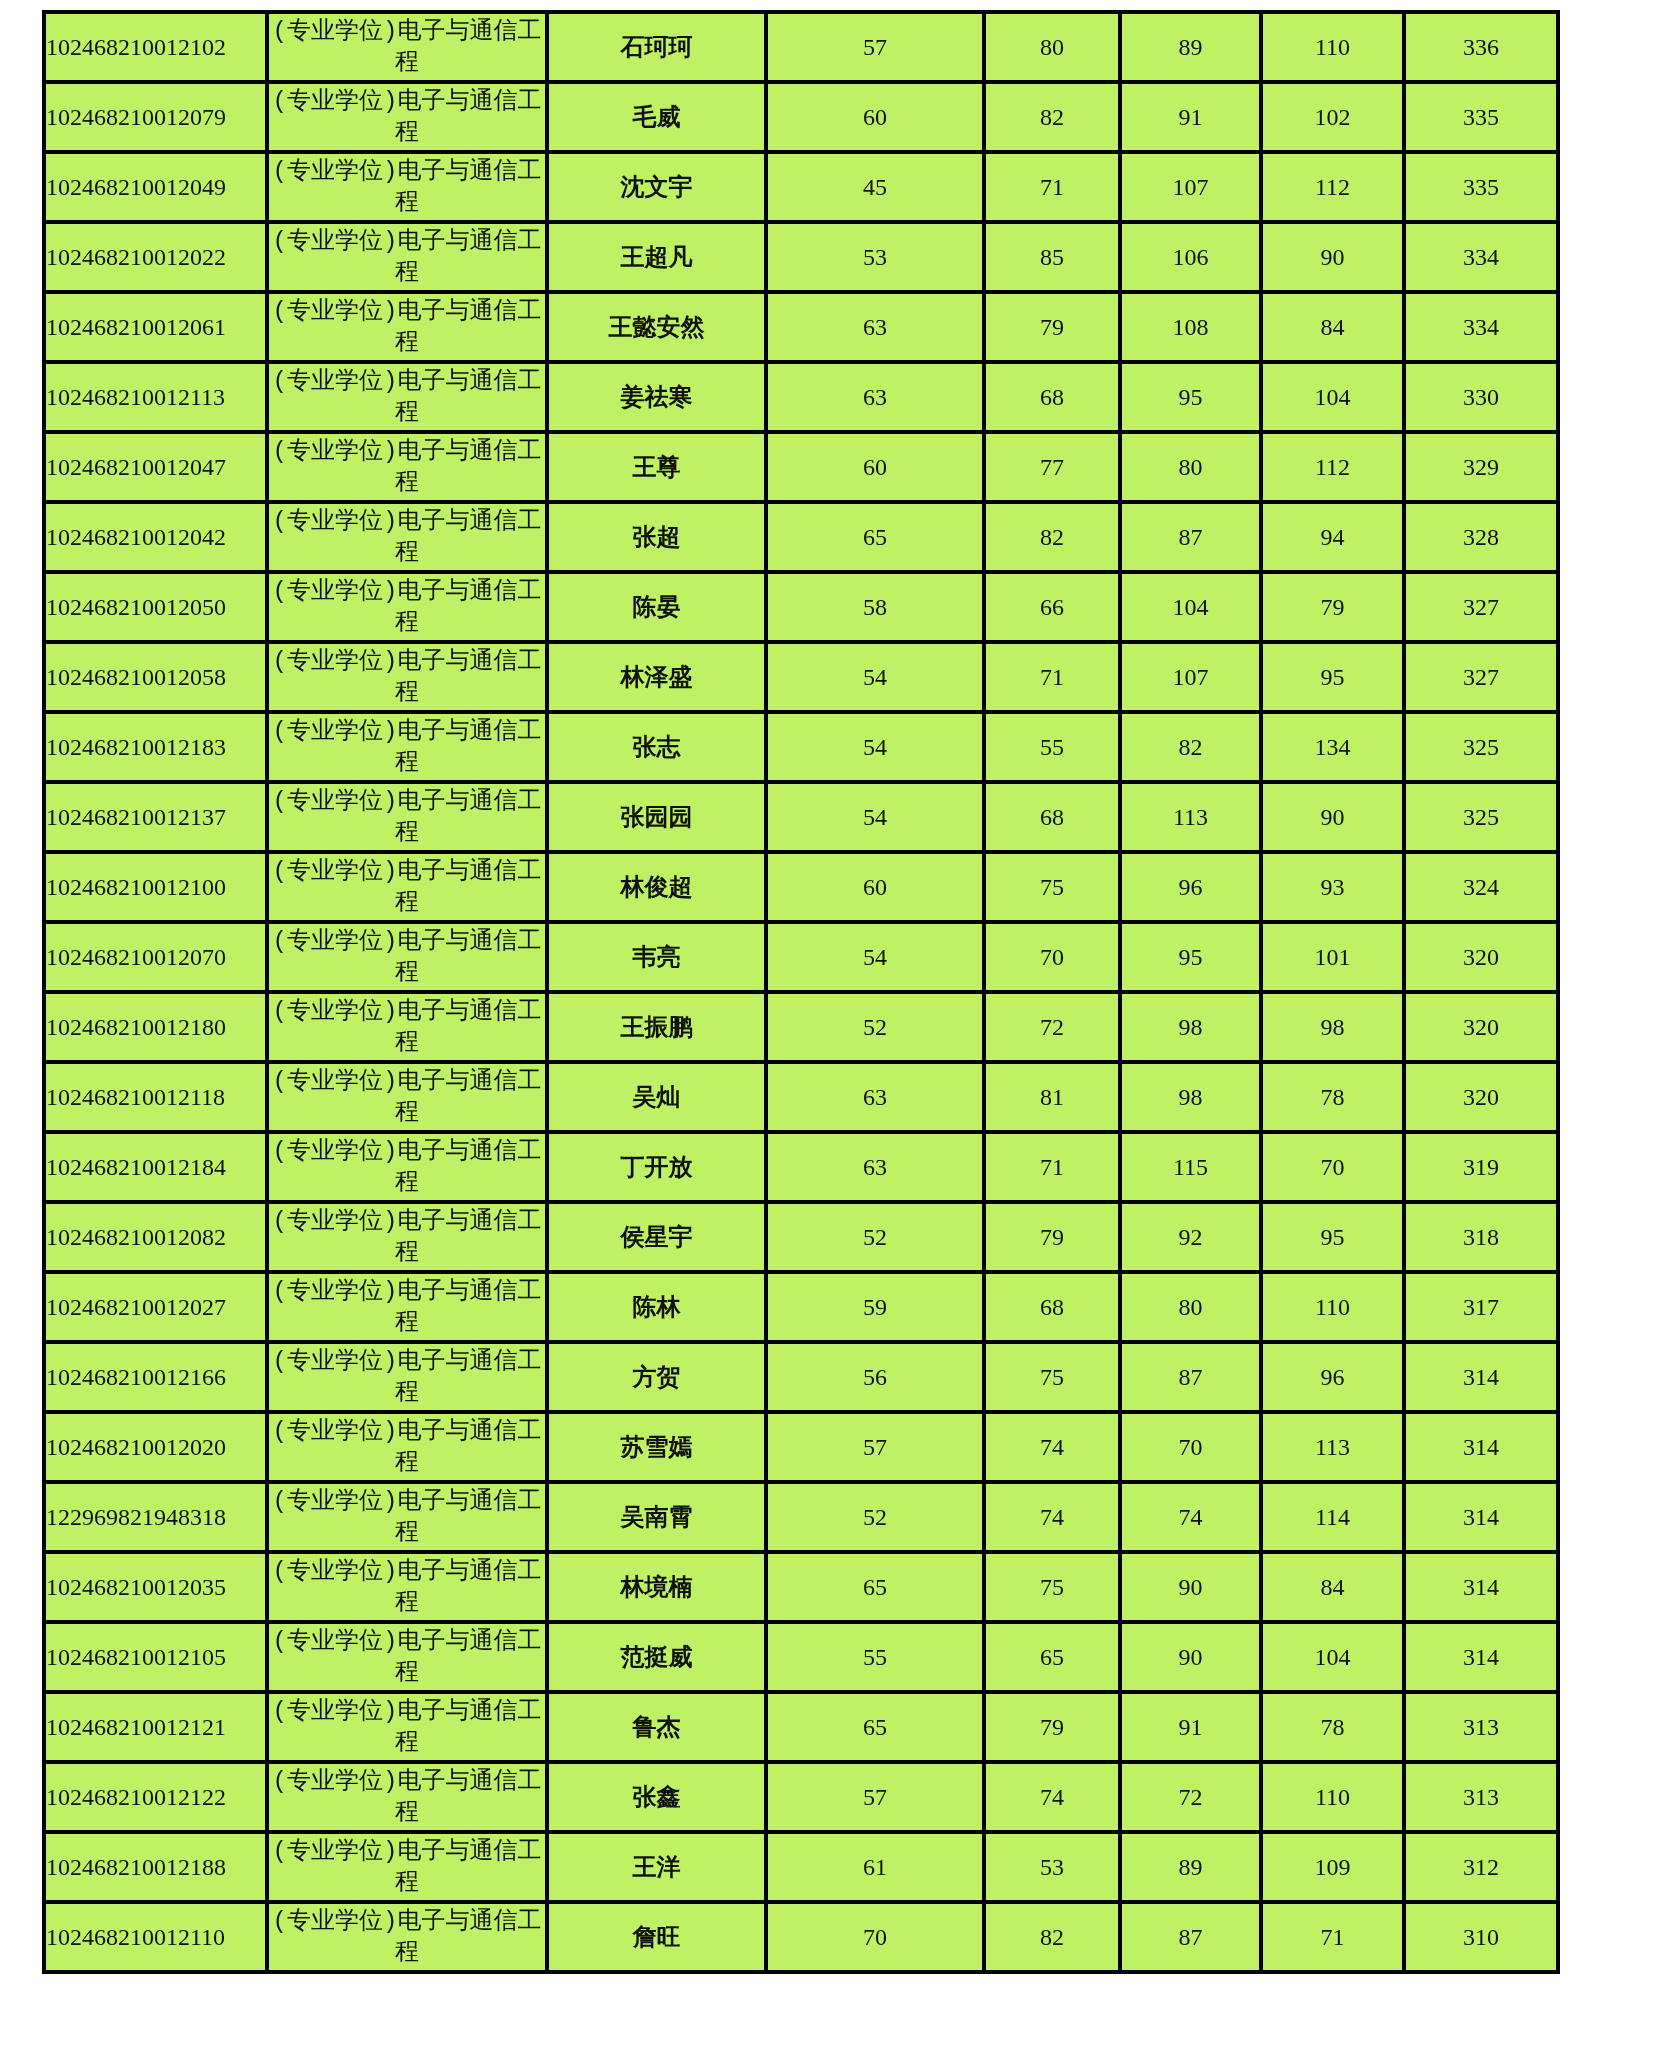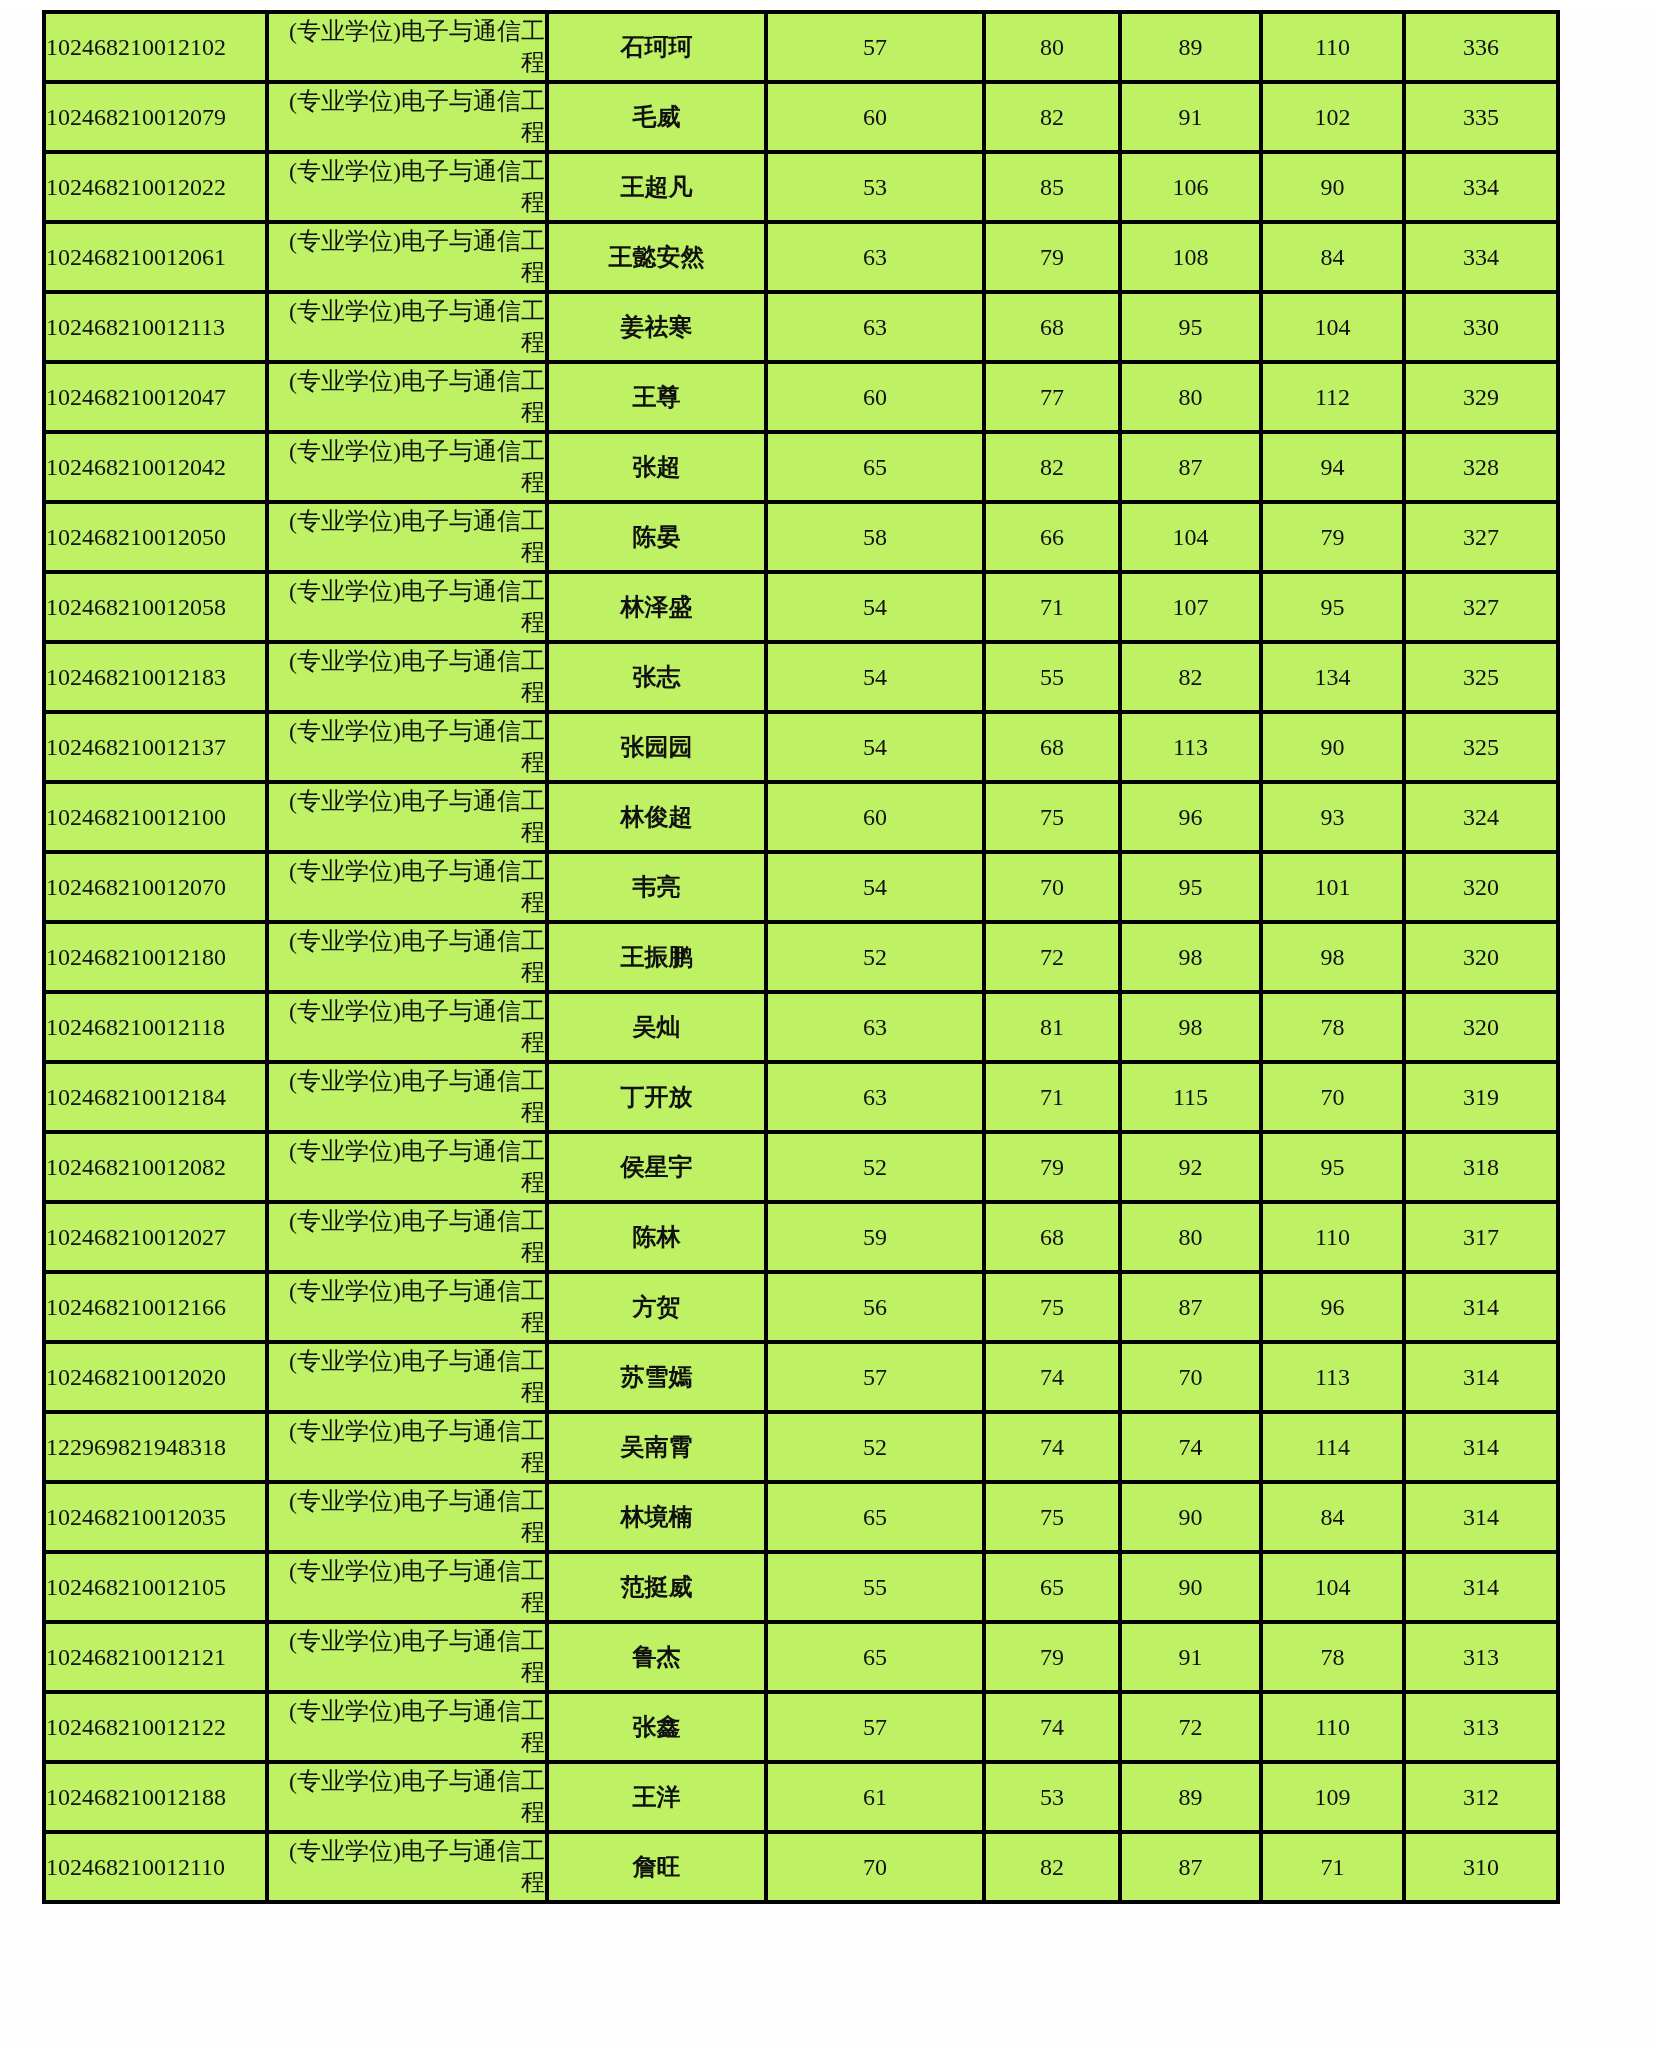--- a/index.html
+++ b/index.html
@@ -34,26 +34,27 @@
     padding: 0;
   }
   td.cell-id {
     text-align: left;
     padding-left: 5px;
     letter-spacing: 0px;
     font-size: 24px;
     white-space: nowrap;
   }
   td.cell-program {
-    text-align: right;
+    text-align: center;
     padding-left: 3px;
     padding-right: 5px;
     font-size: 24px;
     line-height: 32px;
     word-break: break-all;
+    font-family: Liberation Mono, monospace;
   }
   td.cell-name {
     text-align: center;
     font-size: 25px;
     font-weight: bold;
   }
   td.cell-score, td.cell-total {
     text-align: center;
     font-size: 24px;
   }
@@ -88,20 +89,30 @@
           <td class="cell-id">102468210012079</td>
           <td class="cell-program">(专业学位)电子与通信工程</td>
           <td class="cell-name">毛威</td>
           <td class="cell-score">60</td>
           <td class="cell-score">82</td>
           <td class="cell-score">91</td>
           <td class="cell-score">102</td>
           <td class="cell-total">335</td>
         </tr>
         <tr>
+          <td class="cell-id">102468210012049</td>
+          <td class="cell-program">(专业学位)电子与通信工程</td>
+          <td class="cell-name">沈文宇</td>
+          <td class="cell-score">45</td>
+          <td class="cell-score">71</td>
+          <td class="cell-score">107</td>
+          <td class="cell-score">112</td>
+          <td class="cell-total">335</td>
+        </tr>
+        <tr>
           <td class="cell-id">102468210012022</td>
           <td class="cell-program">(专业学位)电子与通信工程</td>
           <td class="cell-name">王超凡</td>
           <td class="cell-score">53</td>
           <td class="cell-score">85</td>
           <td class="cell-score">106</td>
           <td class="cell-score">90</td>
           <td class="cell-total">334</td>
         </tr>
         <tr>

